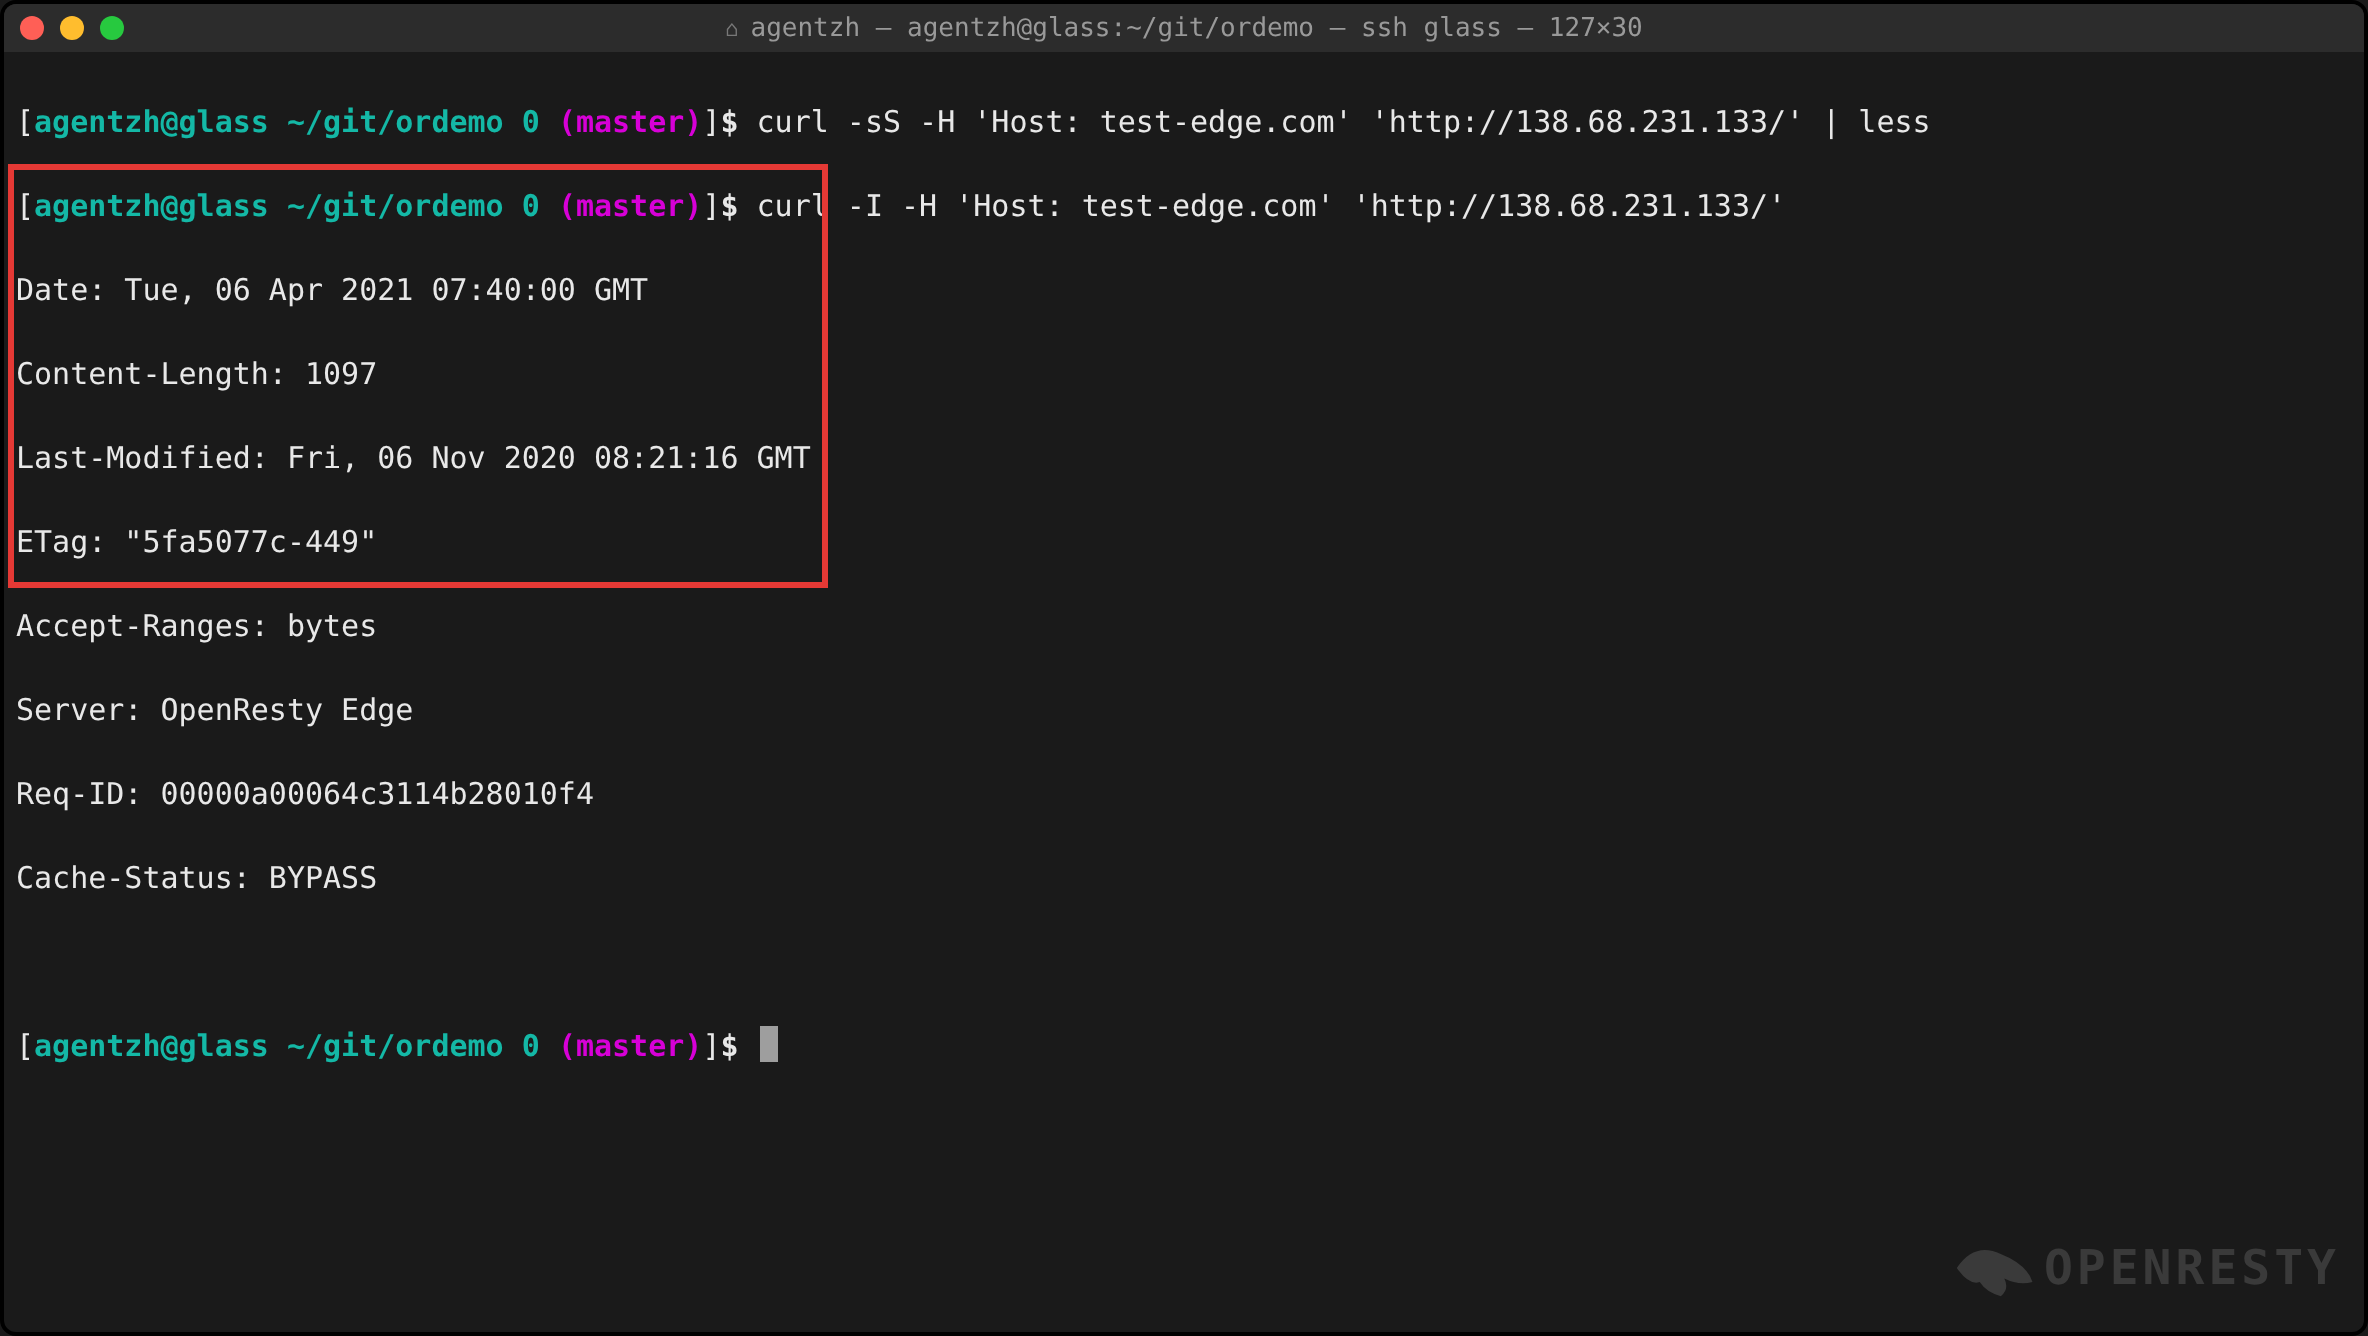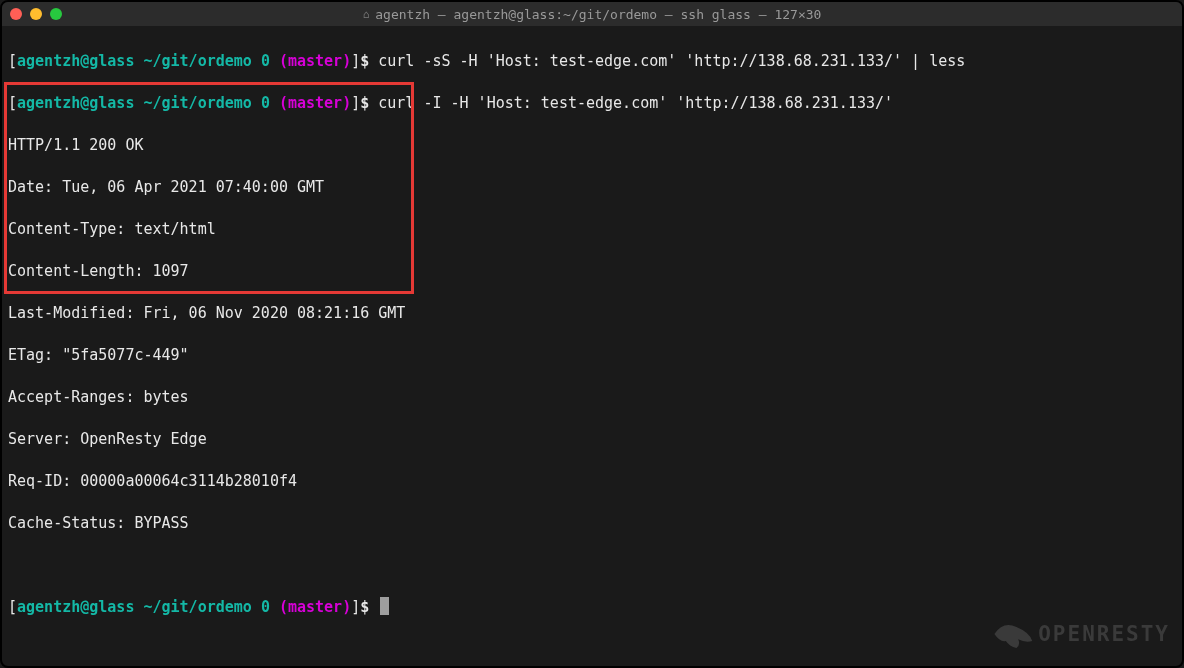--- a/index.html
+++ b/index.html
@@ -91,21 +91,21 @@
       height: 18px;
       background: #9e9e9e;
       vertical-align: middle;
       margin-left: 2px;
     }
     .watermark {
       position: absolute;
       right: 14px;
       bottom: 14px;
       color: #3a3a3a;
-      font-size: 21px;
+      font-size: 24px;
       font-weight: bold;
       letter-spacing: 2px;
       display: flex;
       align-items: center;
       gap: 4px;
     }
     .watermark svg {
       width: 44px;
       height: 40px;
       fill: #3a3a3a;
@@ -126,23 +126,21 @@
     </div>
     <div class="title-text">
       <span class="home-icon">⌂</span>
       <span>agentzh — agentzh@glass:~/git/ordemo — ssh glass — 127×30</span>
     </div>
   </div>
 
   <div class="terminal-content">
 <div class="prompt-line"><span class="bracket">[</span><span class="cyan">agentzh@glass</span><span> </span><span class="green-text">~/git/ordemo</span><span> </span><span class="cyan">0</span><span> </span><span class="magenta">(master)</span><span class="bracket">]</span><span class="dollar">$</span><span class="command"> curl -sS -H 'Host: test-edge.com' 'http://138.68.231.133/' | less</span></div>
 <div class="prompt-line"><span class="bracket">[</span><span class="cyan">agentzh@glass</span><span> </span><span class="green-text">~/git/ordemo</span><span> </span><span class="cyan">0</span><span> </span><span class="magenta">(master)</span><span class="bracket">]</span><span class="dollar">$</span><span class="command"> curl -I -H 'Host: test-edge.com' 'http://138.68.231.133/'</span></div>
-<div>HTTP/1.1 200 OK</div>
 <div>Date: Tue, 06 Apr 2021 07:40:00 GMT</div>
-<div>Content-Type: text/html</div>
 <div>Content-Length: 1097</div>
 <div>Last-Modified: Fri, 06 Nov 2020 08:21:16 GMT</div>
 <div>ETag: "5fa5077c-449"</div>
 <div>Accept-Ranges: bytes</div>
 <div>Server: OpenResty Edge</div>
 <div>Req-ID: 00000a00064c3114b28010f4</div>
 <div>Cache-Status: BYPASS</div>
 <div class="blank-line"></div>
 <div class="prompt-line"><span class="bracket">[</span><span class="cyan">agentzh@glass</span><span> </span><span class="green-text">~/git/ordemo</span><span> </span><span class="cyan">0</span><span> </span><span class="magenta">(master)</span><span class="bracket">]</span><span class="dollar">$</span><span> </span><span class="cursor"></span></div>
   </div>

